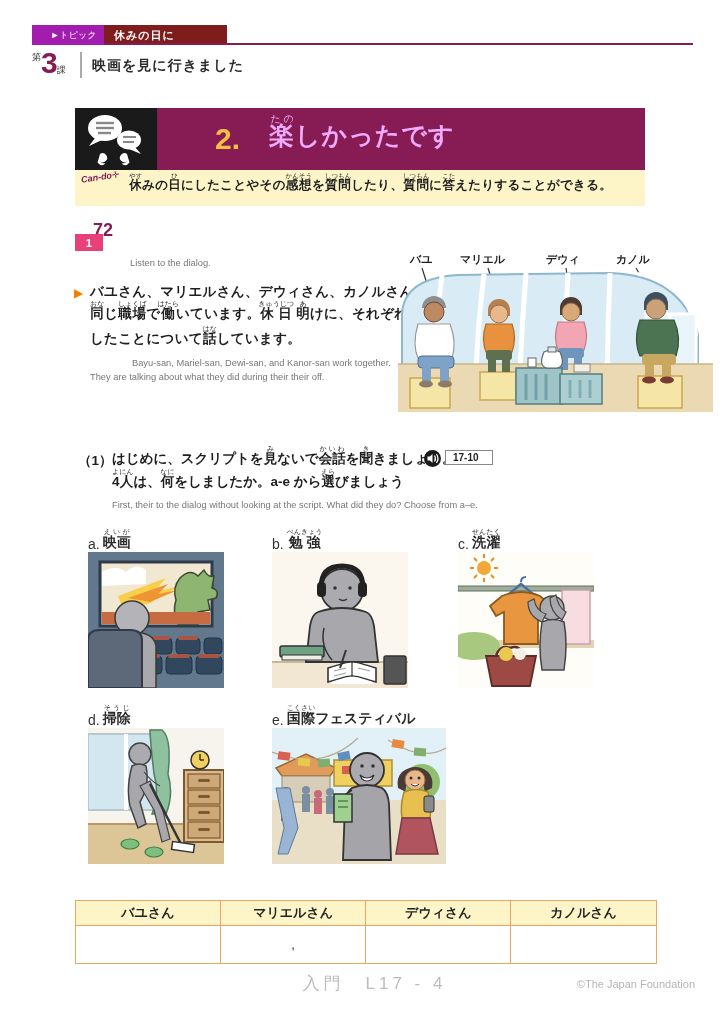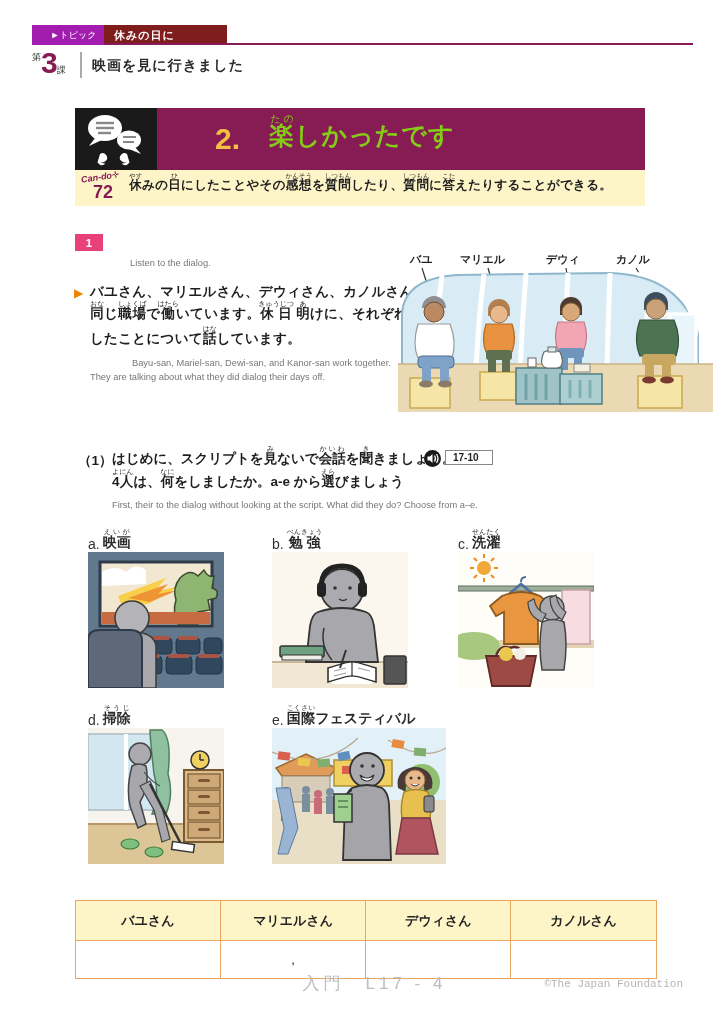--- a/index.html
+++ b/index.html
@@ -17,27 +17,27 @@
   .lesson-pre { font-size:9px; color:#333; margin-top:3px; }
   .lesson-num { font-size:30px; font-weight:bold; color:#871c55; line-height:30px; letter-spacing:-1px; }
   .lesson-suf { font-size:9px; color:#333; margin-top:16px; }
   .lesson-divider { background:#aaa; }
   .lesson-title { font-size:14px; font-weight:bold; color:#2b2b2b; letter-spacing:1px;font-family:Liberation Serif, serif; }
 
   
   .sec2-icon-box { background:#1a1a1a; }
   .sec2-bar { background:#871c55; }
   .sec2-num { font-size:30px; font-weight:bold; color:#f3c043; }
-  .sec2-title { font-size:25px; font-weight:bold; color:#84cc16; letter-spacing:1px; }
+  .sec2-title { font-size:25px; font-weight:bold; color:#f0abfc; letter-spacing:1px; }
   .sec2-title rt { font-size:10px; font-weight:500; }
 
   
   .cando-strip { background:#fdf4c8; }
   .cando-label { font-size:9px; font-style:italic; font-weight:bold; color:#871c55; transform:rotate(-8deg); display:inline-block; }
-  .cando-num { font-size:18px; font-weight:bold; color:#871c55; line-height:16px; }
+  .cando-num { font-size:18px; font-weight:bold; color:#871c55; line-height:16px;margin-top:38px; }
   .cando-jp { font-size:12.5px; font-weight:bold; color:#1e1e1e; letter-spacing:0.3px; }
   .cando-jp rt { font-size:6.5px; }
   .cando-en { font-size:8.5px; color:#666; }
 
   
   .act1-numbox { background:#e8417a; color:#fff; font-size:11.5px; font-weight:bold; display:flex; align-items:center; justify-content:center; }
   .act1-title { font-size:15.5px; font-weight:bold; color:#1e1e1e; letter-spacing:0.5px; }
   .act1-title rt { font-size:8px; }
   .small-en { font-size:9.3px; color:#777; }
   .bullet { color:#ef8200; font-size:12px; }
@@ -54,21 +54,21 @@
   .audio-track { border:1.2px solid #888; font-size:10px; font-weight:bold; color:#222; padding:1px 13px 1px 7px; background:#fff; }
 
   
   .choice-label { display:flex; align-items:flex-end; gap:3px; }
   .choice-letter { font-size:14px; color:#333; }
   .choice-word { font-size:14px; font-weight:bold; color:#2a2a2a; }
   .choice-word rt { font-size:7px; font-weight:500; }
 
   
   .ans-table { border-collapse:collapse; width:582px; }
-  .ans-table th { background:#fdf4c8; border:1.6px solid #e8a660; font-size:13px; font-weight:bold; color:#222; height:40px; }
+  .ans-table th { background:#fdf4c8; border:1.6px solid #e8a660; font-size:13px; font-weight:bold; color:#222; height:25px; }
   .ans-table td { background:#fff; border:1.6px solid #e8a660; height:38px; font-size:13px; color:#222; text-align:center; }
 
   
   .footer-center { width:100%; text-align:center; font-size:17px; color:#bcbcbc; letter-spacing:4px; }
   .footer-right { font-size:11px; color:#b5b5b5; }
 </style>
 </head>
 <body>
 
 <div class="page">
@@ -112,21 +112,21 @@
   </div>
 
   <div class="abs act1-numbox" style="left:75px; top:234px; width:28px; height:17px;">1</div>
   <div class="abs small-en" style="left:130px; top:258px;">Listen to the dialog.</div>
 
   <span class="abs bullet" style="left:74px; top:286px;">▶</span>
   <div class="abs intro-line" style="left:90px; top:283px;">バユさん、マリエルさん、デウィさん、カノルさんは、</div>
   <div class="abs intro-line" style="left:90px; top:300px;"><ruby>同<rt>おな</rt></ruby>じ<ruby>職場<rt>しょくば</rt></ruby>で<ruby>働<rt>はたら</rt></ruby>いています。<ruby>休日<rt>きゅうじつ</rt></ruby> <ruby>明<rt>あ</rt></ruby>けに、それぞれが</div>
   <div class="abs intro-line" style="left:90px; top:325px;">したことについて<ruby>話<rt>はな</rt></ruby>しています。</div>
   <div class="abs small-en" style="left:90px; top:358px;margin-left:42px;">Bayu-san, Mariel-san, Dewi-san, and Kanor-san work together.</div>
-  <div class="abs small-en" style="left:90px; top:372px;">They are talking about what they did dialog their days off.</div>
+  <div class="abs small-en" style="left:90px; top:372px;">They are talking about what they did during their their off.</div>
 
   <div class="abs" style="left:398px; top:252px; width:315px; height:185px;">
     <svg width="315" height="185" viewBox="0 0 315 185">
 
       <line x1="24" y1="16" x2="36" y2="54" stroke="#333" stroke-width="1.2"></line>
       <line x1="90" y1="16" x2="101" y2="52" stroke="#333" stroke-width="1.2"></line>
       <line x1="168" y1="16" x2="173" y2="50" stroke="#333" stroke-width="1.2"></line>
       <line x1="238" y1="16" x2="257" y2="48" stroke="#333" stroke-width="1.2"></line>
 
       <path d="M4,120 L4,62 Q6,26 60,23 L212,21 Q282,23 300,82 L300,120 Z" fill="#d9ecf6" stroke="#8fb7cc" stroke-width="2"></path>
@@ -431,15 +431,15 @@
     <tr>
       <td></td>
       <td>,</td>
       <td></td>
       <td></td>
     </tr>
   </tbody>
     </table>
 
   <div class="abs footer-center" style="left:12px; top:972px;">入門　L17 - 4</div>
-  <div class="abs footer-right" style="right:42px; top:978px;font-family:Liberation Mono, monospace;">©The Japan Foundation</div>
+  <div class="abs footer-right" style="right:30px; top:978px;">©The Japan Foundation</div>
 
 </div>
 
 </body></html>

